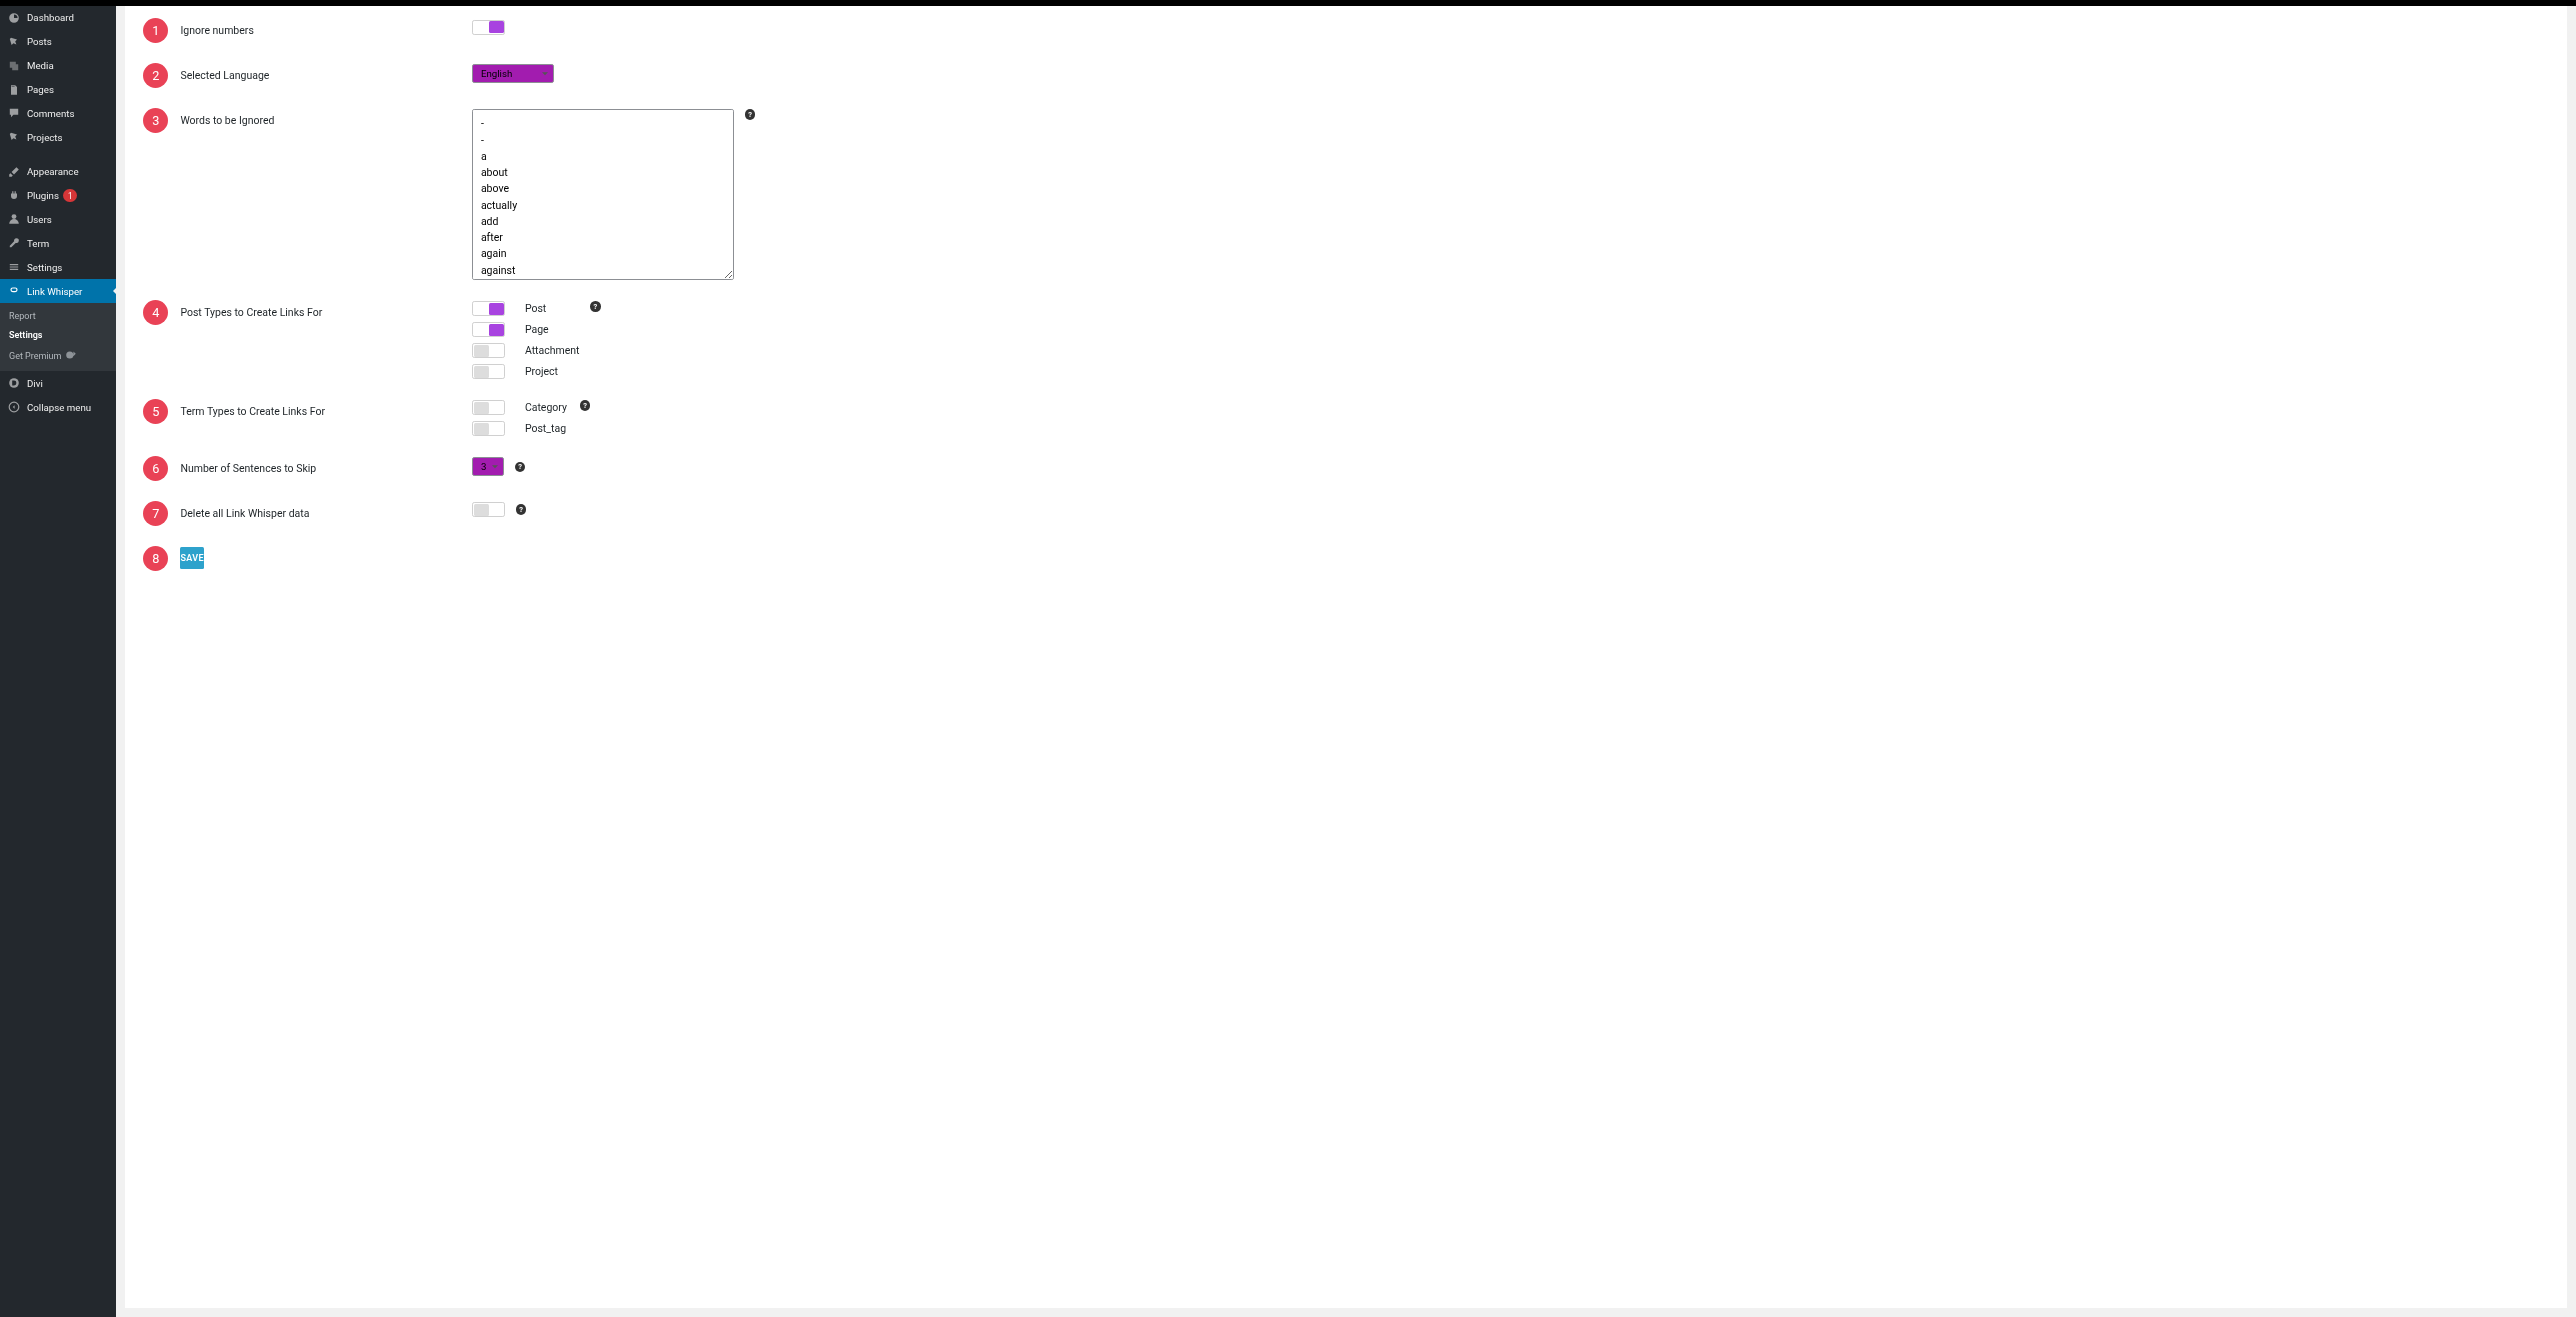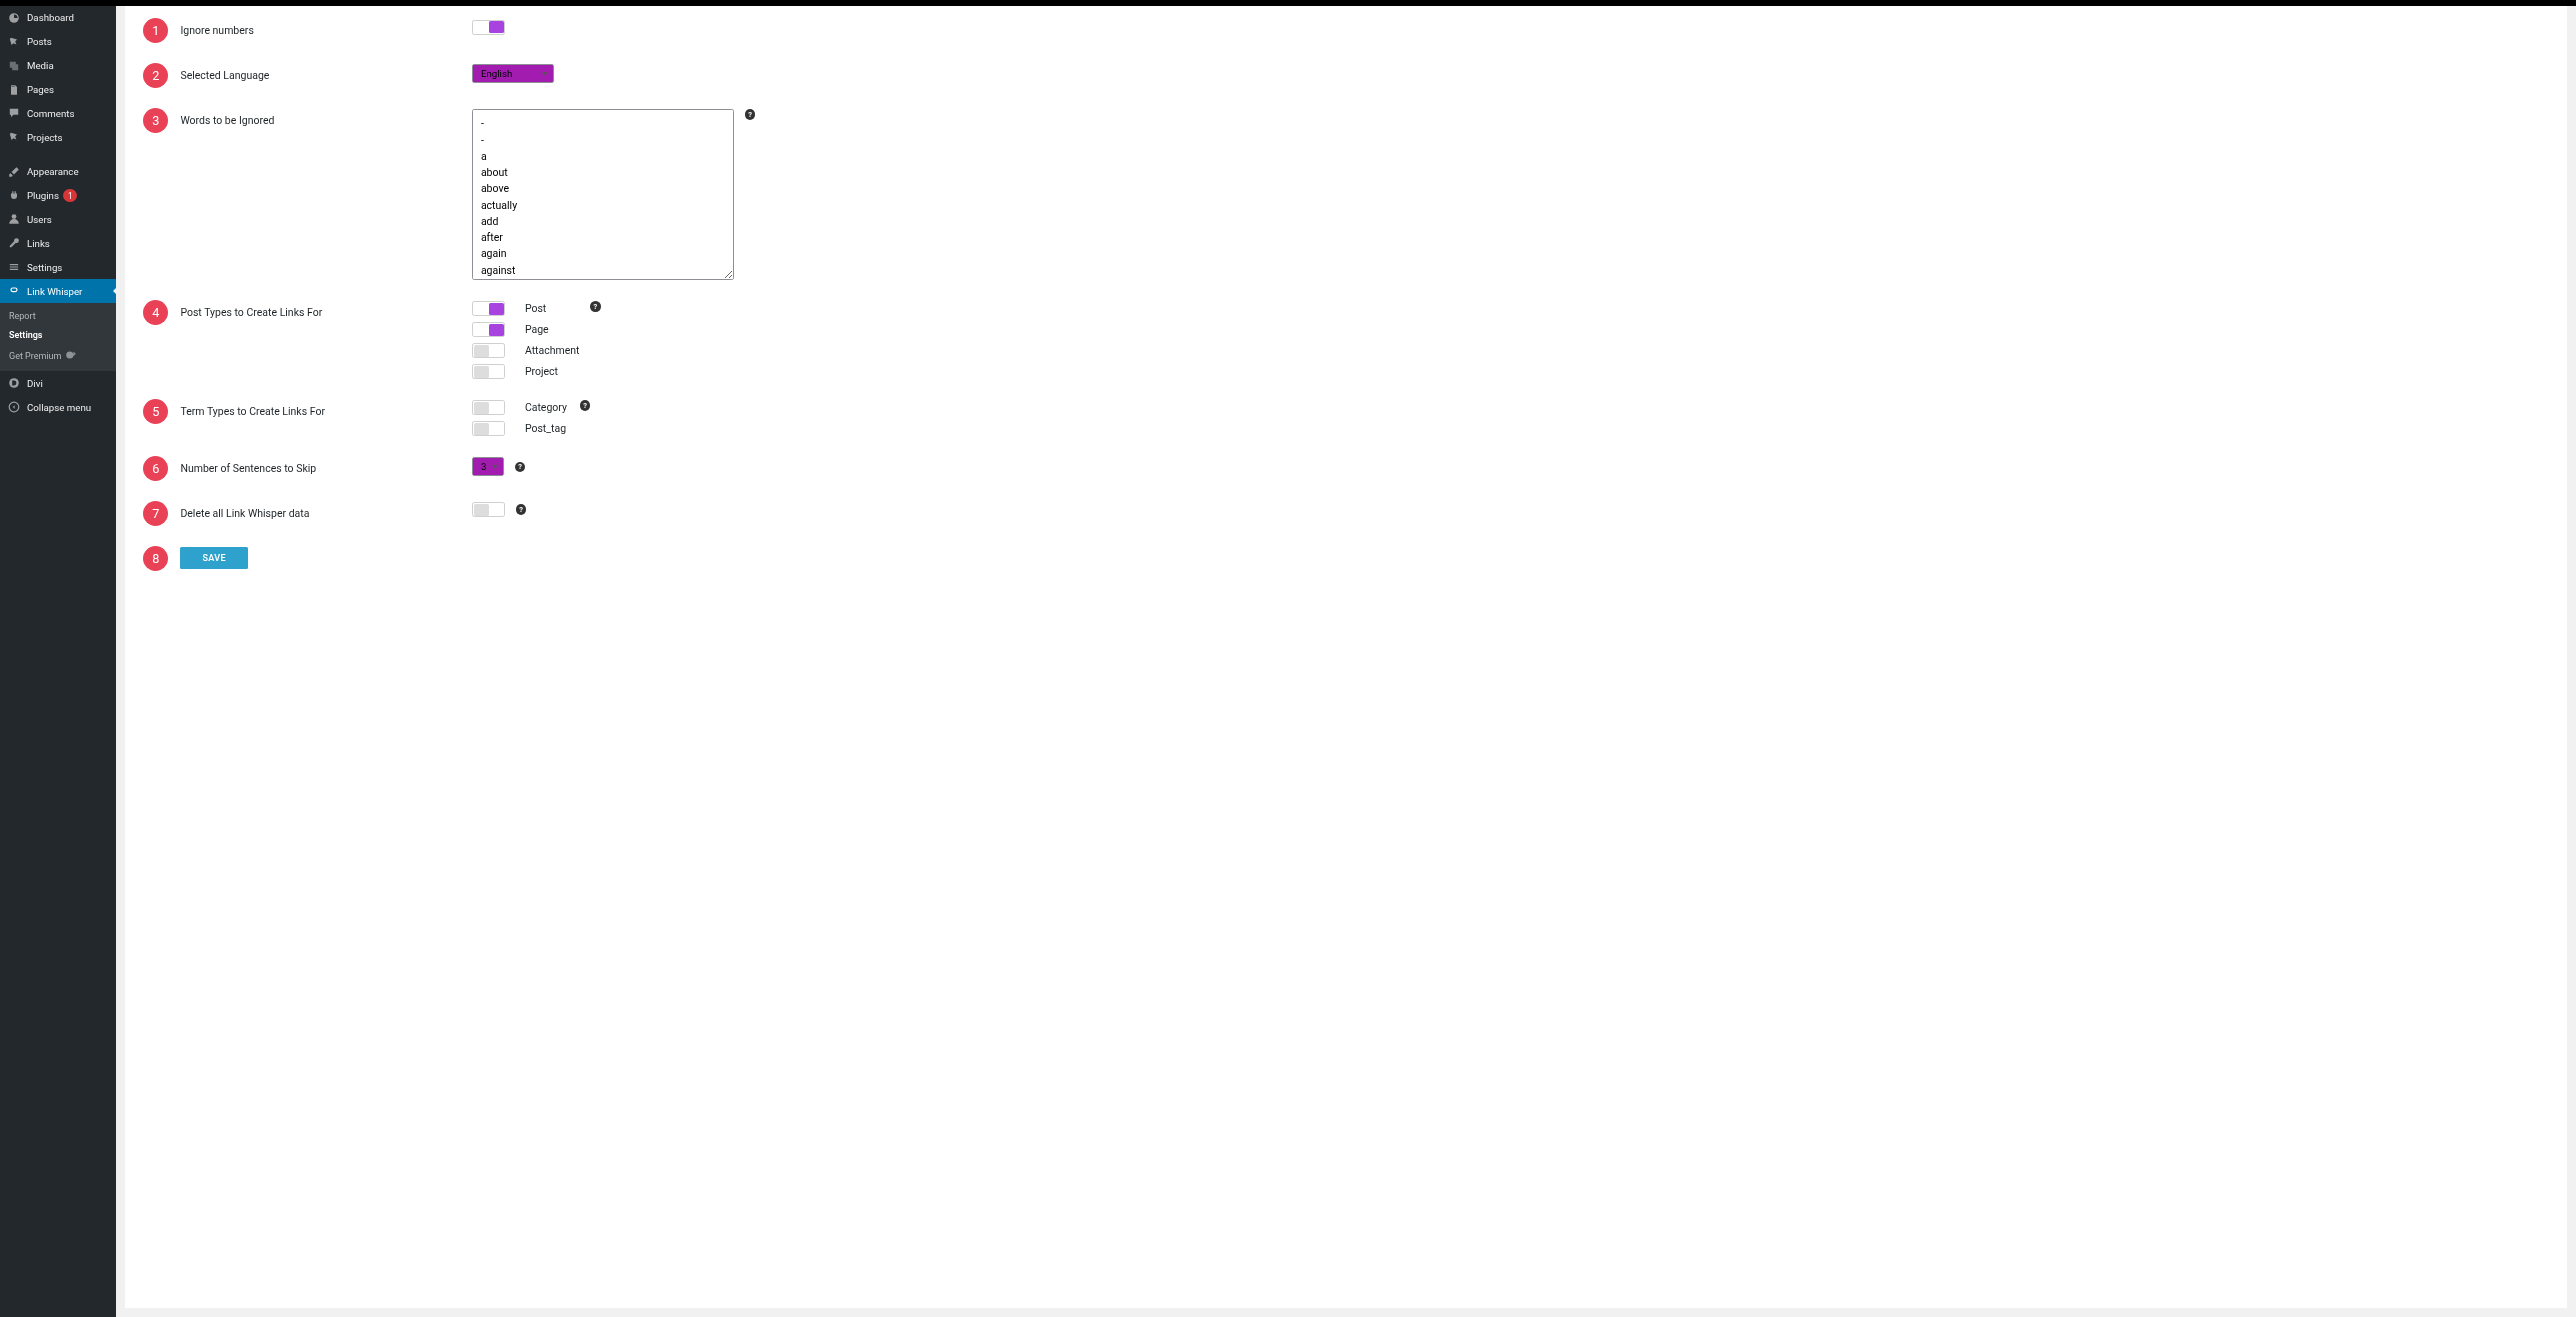--- a/index.html
+++ b/index.html
@@ -43,21 +43,21 @@
 
 .help { width: 10.5px; height: 10.5px; border-radius: 50%; background: #333; color: #fff; font-size: 7.5px; display: inline-flex; align-items: center; justify-content: center; font-weight: bold; cursor: help; flex-shrink: 0; }
 
 .toggle-row { display: flex; align-items: center; gap: 7.5px; }
 .toggle-row .tlabel { font-size: 10.5px; color: #1d2327; margin-left: 12px; }
 
 .control-with-help { display: flex; align-items: flex-start; gap: 10.5px; }
 .control-stack { display: flex; flex-direction: column; gap: 6px; }
 .control-inline { display: flex; align-items: center; gap: 10.5px; }
 
-.save-btn { background: #2ea2cc; color: #fff; border: none; padding: 6px 22px; font-size: 9px; font-weight: 600; letter-spacing: 0.4px; cursor: pointer; border-radius: 1.5px; }
+.save-btn { background: #2ea2cc; color: #fff; border: none; padding: 6px 0; font-size: 9px; font-weight: 600; letter-spacing: 0.4px; cursor: pointer; border-radius: 1.5px; }
 
 svg { width: 12px; height: 12px; fill: currentColor; }
 </style>
 </head>
 <body>
 
 <div class="topbar"></div>
 
 <div class="layout">
   <div class="sidebar">
@@ -137,21 +137,21 @@
           </svg>
         </span>
       <span>Users</span>
     </div>
     <div class="sidebar-item">
       <span class="icon">
           <svg viewBox="0 0 20 20">
             <path d="M14 2a4 4 0 00-3.8 5.2L3 14.4V17h2.6l7.2-7.2A4 4 0 1014 2z"></path>
           </svg>
         </span>
-      <span>Links</span>
+      <span>Term</span>
     </div>
     <div class="sidebar-item">
       <span class="icon">
           <svg viewBox="0 0 20 20">
             <path d="M3 5h14v2H3zM3 9h14v2H3zM3 13h14v2H3z"></path>
           </svg>
         </span>
       <span>Settings</span>
     </div>
 

